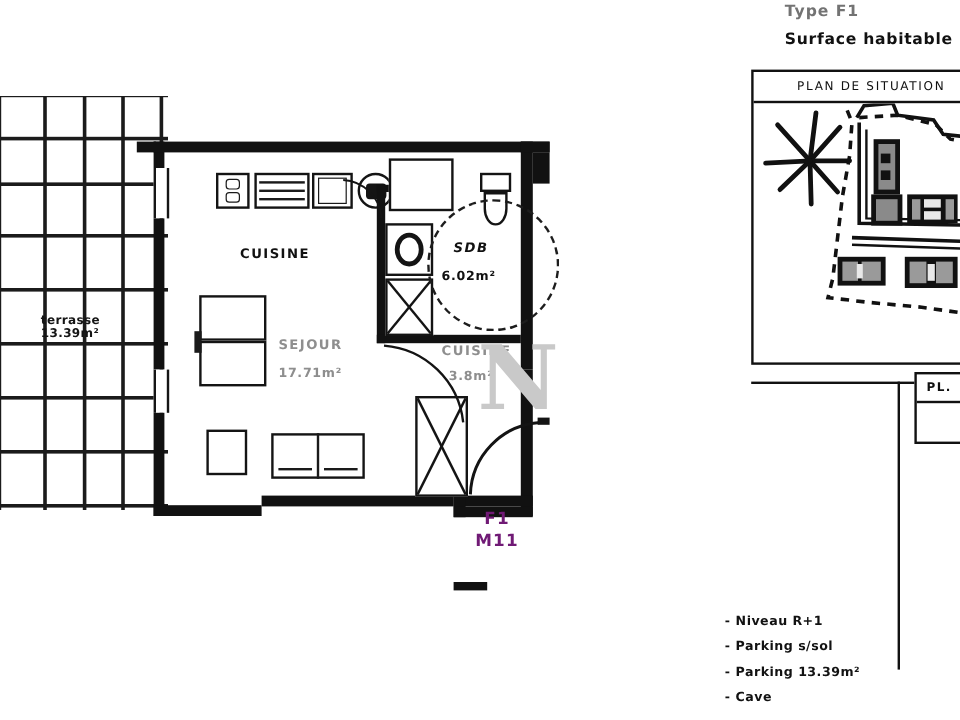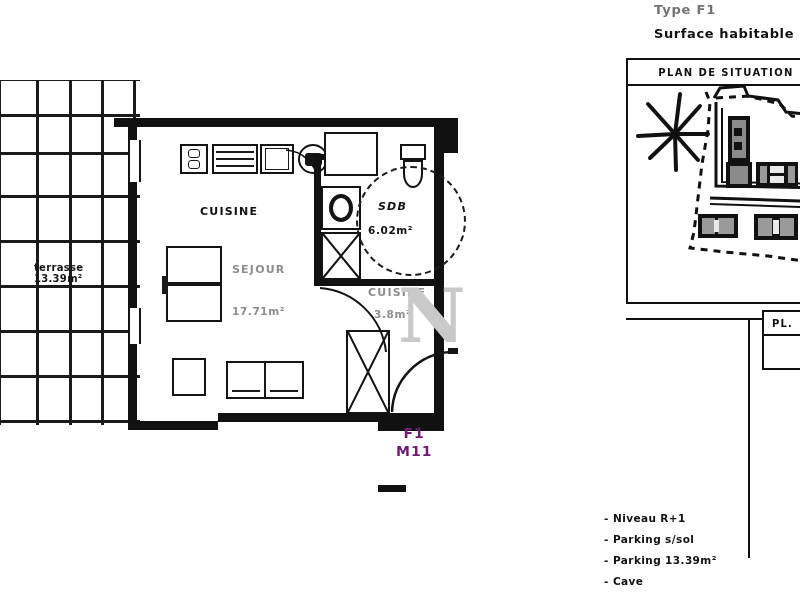--- a/index.html
+++ b/index.html
@@ -37,21 +37,21 @@
 
   
   .dashcircle{position:absolute;border:2px dashed #1d1d1d;border-radius:50%;box-sizing:border-box;}
 
   
   #situation-frame{position:absolute;left:626px;top:58px;width:200px;height:246px;
         border:2px solid #111;box-sizing:border-box;background:#fff;}
   #situation-title{position:absolute;left:0;top:0;right:0;height:26px;
         border-bottom:2px solid #111;box-sizing:border-box;
         display:flex;align-items:center;justify-content:center;}
-  #situation-title span{font-size:10px;font-weight:bold;letter-spacing:1.4px;color:#111;}
+  #situation-title span{font-size:10px;font-weight:normal;letter-spacing:1.4px;color:#111;}
   #situation-canvas{position:absolute;left:0;top:26px;right:0;bottom:0;overflow:hidden;}
 
   #plan-box2{position:absolute;left:762px;top:310px;width:120px;height:60px;
         border:2px solid #111;box-sizing:border-box;background:#fff;}
   #plan-box2 .bt{position:absolute;left:0;top:0;right:0;height:24px;border-bottom:2px solid #111;
         box-sizing:border-box;display:flex;align-items:center;padding-left:8px;}
   #plan-box2 .bt span{font-size:10px;font-weight:bold;letter-spacing:1.2px;}
 
   
   #divider{position:absolute;left:626px;top:318px;width:160px;height:2px;background:#111;}
@@ -156,21 +156,21 @@
     <div class="box" style="left:38px;top:166px;width:56px;height:38px;"></div>
     <div class="thin" style="left:34px;top:158px;width:6px;height:18px;"></div>
 
     <div class="box" style="left:44px;top:240px;width:34px;height:38px;"></div>
 
     <div class="box" style="left:98px;top:243px;width:78px;height:38px;"></div>
     <div class="thin" style="left:136px;top:243px;width:2px;height:38px;"></div>
     <div class="thin" style="left:104px;top:272px;width:28px;height:2px;"></div>
     <div class="thin" style="left:142px;top:272px;width:28px;height:2px;"></div>
 
-    <div class="lbl room-name faded" style="left:104px;top:145px;">SEJOUR</div>
+    <div class="lbl room-name faded" style="left:104px;top:163px;">SEJOUR</div>
     <div class="lbl room-area faded" style="left:104px;top:187px;">17.71m²</div>
 
     <div class="wall" style="left:186px;top:36px;width:7px;height:132px;"></div>
     <div class="wall" style="left:186px;top:161px;width:120px;height:7px;"></div>
     <div class="wall" style="left:186px;top:36px;width:54px;height:6px;"></div>
 
     <div class="box" style="left:196px;top:14px;width:54px;height:44px;"></div>
 
     <div class="box" style="left:193px;top:68px;width:40px;height:44px;"></div>
     <div class="box" style="left:201px;top:76px;width:24px;height:28px;border-radius:50%;border-width:4px;"></div>

